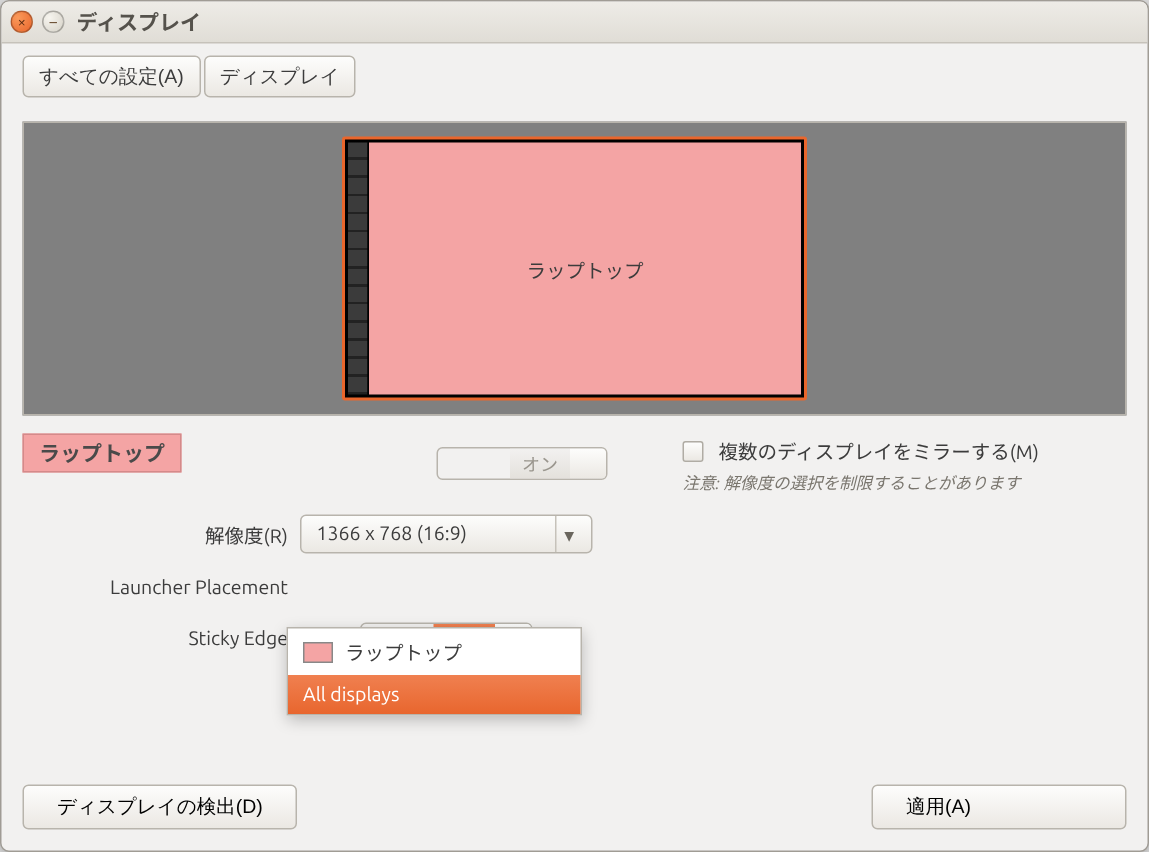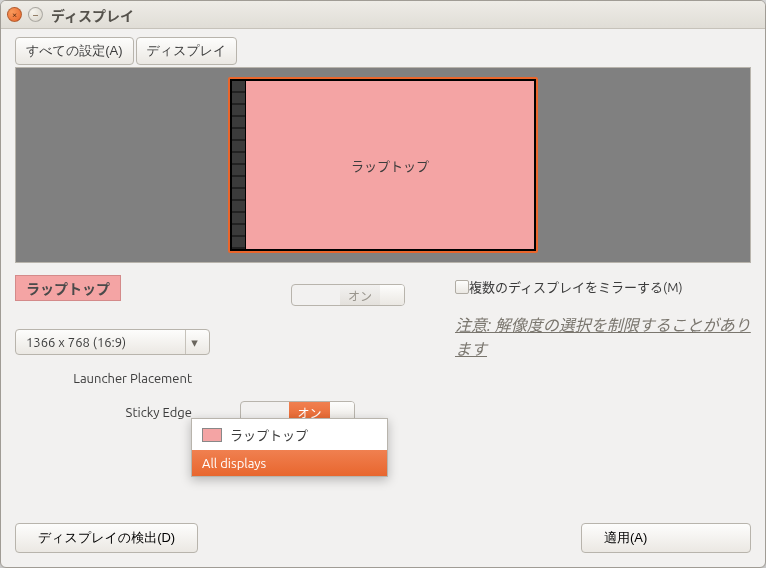--- a/index.html
+++ b/index.html
@@ -44,21 +44,21 @@
   .content {
     flex: 1;
     padding: 8px 14px 14px 14px;
     display: flex;
     flex-direction: column;
     position: relative;
   }
   .breadcrumb {
     display: flex;
     gap: 0;
-    margin-bottom: 2px;
+    margin-bottom: 16px;
   }
   .bc-btn {
     background: linear-gradient(to bottom,#fdfdfc,#ebe8e3);
     border: 1px solid #b8b4ac;
     border-radius: 4px;
     padding: 4px 10px;
     font-size: 13px;
     color: #3c3c3c;
     cursor: pointer;
   }
@@ -135,26 +135,26 @@
     display:flex; align-items:center; justify-content:space-between;
     padding: 0 6px 0 10px; font-size:13px; cursor:pointer;
   }
   .combo .arrow {
     width: 18px; height: 100%;
     border-left: 1px solid #c6c2ba;
     display:flex; align-items:center; justify-content:center;
     color:#6a665e;
     margin-left:6px;
   }
-  .chk-row { display:flex; align-items:center; gap:0; color:#3c3c3c; font-size:13px;}
+  .chk-row { display:flex; align-items:center; gap:10px; color:#3c3c3c; font-size:13px;}
   .checkbox {
     width:14px; height:14px; border:1px solid #b0aca4; border-radius:2px;
     background: linear-gradient(to bottom,#fdfdfc,#ebe8e3);
   }
-  .note { font-style: italic; color:#7a766e; font-size:16px; margin-top:16px;text-decoration:underline;}
+  .note { font-style: italic; color:#7a766e; font-size:11px; margin-top:4px;}
   .footer-row {
     margin-top: auto;
     display:flex; justify-content:space-between; align-items:center;
     padding-top: 8px;
   }
   .btn {
     background: linear-gradient(to bottom,#fdfdfc,#ebe8e3);
     border: 1px solid #b8b4ac; border-radius: 4px;
     padding: 5px 22px; font-size:13px; cursor:pointer;margin-top:48px;
   }
@@ -211,20 +211,21 @@
 
         <div class="top-row">
           <span class="display-name-badge">ラップトップ</span>
           <span class="on-toggle">
             <span class="seg seg-on">オン</span>
             <span class="seg seg-off"></span>
           </span>
         </div>
 
         <div class="form-row">
+          <div class="form-label">解像度(R)</div>
           <div class="combo">
             <span>1366 x 768 (16:9)</span>
             <span class="arrow">▾</span>
           </div>
         </div>
 
 
         <div class="form-row">
           <div class="form-label">Launcher Placement</div>
           <div style="width:195px"></div>

